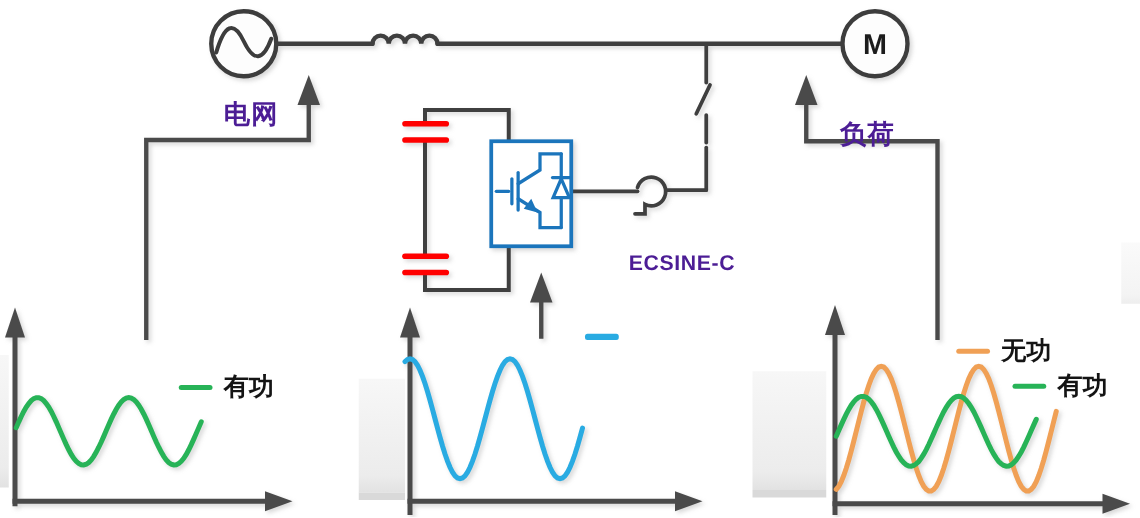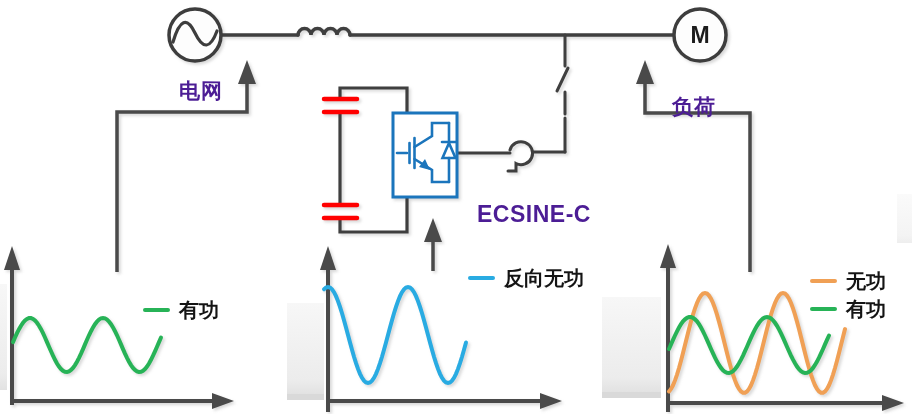--- a/index.html
+++ b/index.html
@@ -3,21 +3,21 @@
 <meta charset="utf-8">
 <style>
   html,body{margin:0;padding:0;background:#fff;}
   #stage{position:relative;width:912px;height:414px;background:#ffffff;overflow:hidden;
          font-family:"Liberation Sans",sans-serif;}
   .bgfrag{position:absolute;background:linear-gradient(180deg,#f7f7f7 0%,#ececec 85%,#e2e2e2 100%);}
   .bgband{position:absolute;background:#d9d9d9;}
   svg{position:absolute;left:0;top:0;}
   .label{position:absolute;font-weight:bold;color:#4c1d95;white-space:nowrap;}
   .cn{font-size:21px;letter-spacing:1px;}
-  .ecs{font-size:23px;letter-spacing:0.5px;}
+  .ecs{font-size:17px;letter-spacing:0.5px;margin-left:26px;}
   .legend{position:absolute;display:flex;align-items:center;gap:9px;}
   .legend .dash{display:inline-block;width:27px;height:4.5px;border-radius:2px;}
   .legend .ltext{font-size:20px;font-weight:bold;color:#141414;line-height:22px;}
   .shadowed{filter:drop-shadow(2px 2px 1.5px rgba(110,110,110,0.28));}
 </style>
 </head>
 <body>
 
 <div id="stage">
 
@@ -133,23 +133,22 @@
   <div class="label cn" style="left:179px;top:77px;">电网</div>
   <div class="label cn" style="left:672px;top:93px;">负荷</div>
   <div class="label ecs" style="left:477px;top:201px;">ECSINE-C</div>
 
   <div class="legend" style="left:143px;top:299px;">
     <span class="dash" style="background-color: rgb(39, 179, 87);"></span>
     <span class="ltext">有功</span>
   </div>
   <div class="legend" style="left:468px;top:267px;">
     <span class="dash" style="background-color: rgb(41, 171, 226);"></span>
-    <span class="ltext">反向无功</span>
   </div>
-  <div class="legend" style="left:810px;top:270px;">
+  <div class="legend" style="left:765px;top:270px;">
     <span class="dash" style="background-color: rgb(240, 160, 85);"></span>
     <span class="ltext">无功</span>
   </div>
   <div class="legend" style="left:810px;top:298px;">
     <span class="dash" style="background-color: rgb(39, 179, 87);"></span>
     <span class="ltext">有功</span>
   </div>
 
 </div>
 

